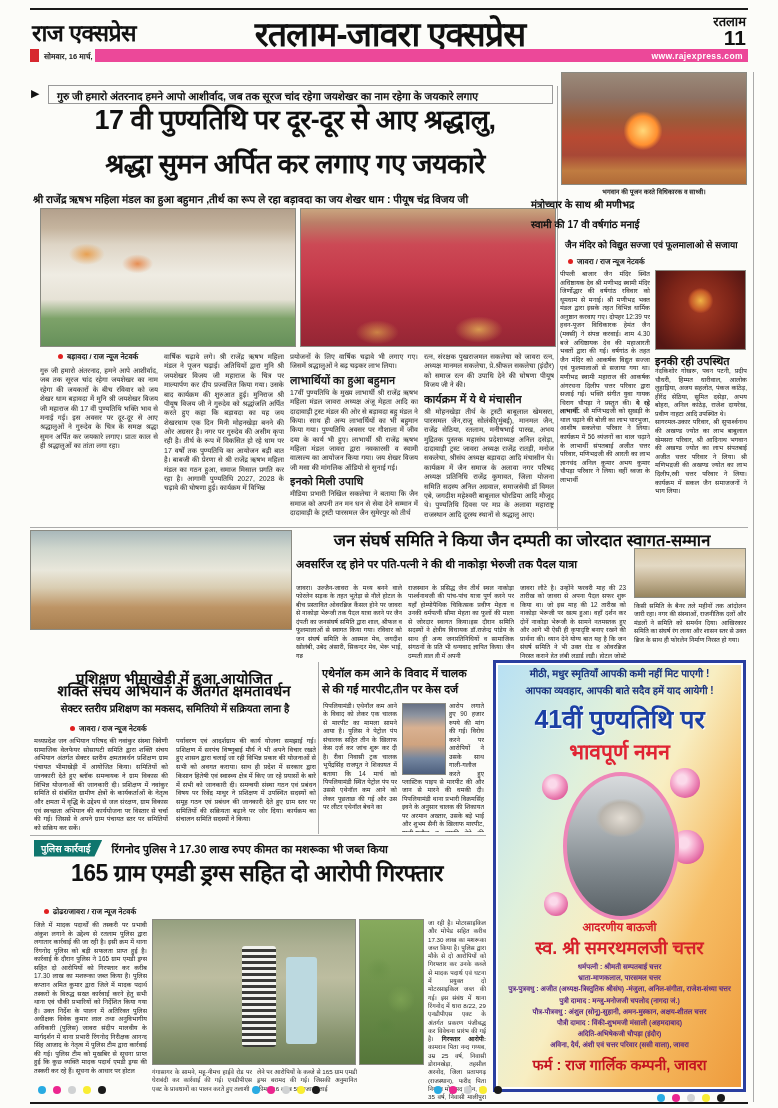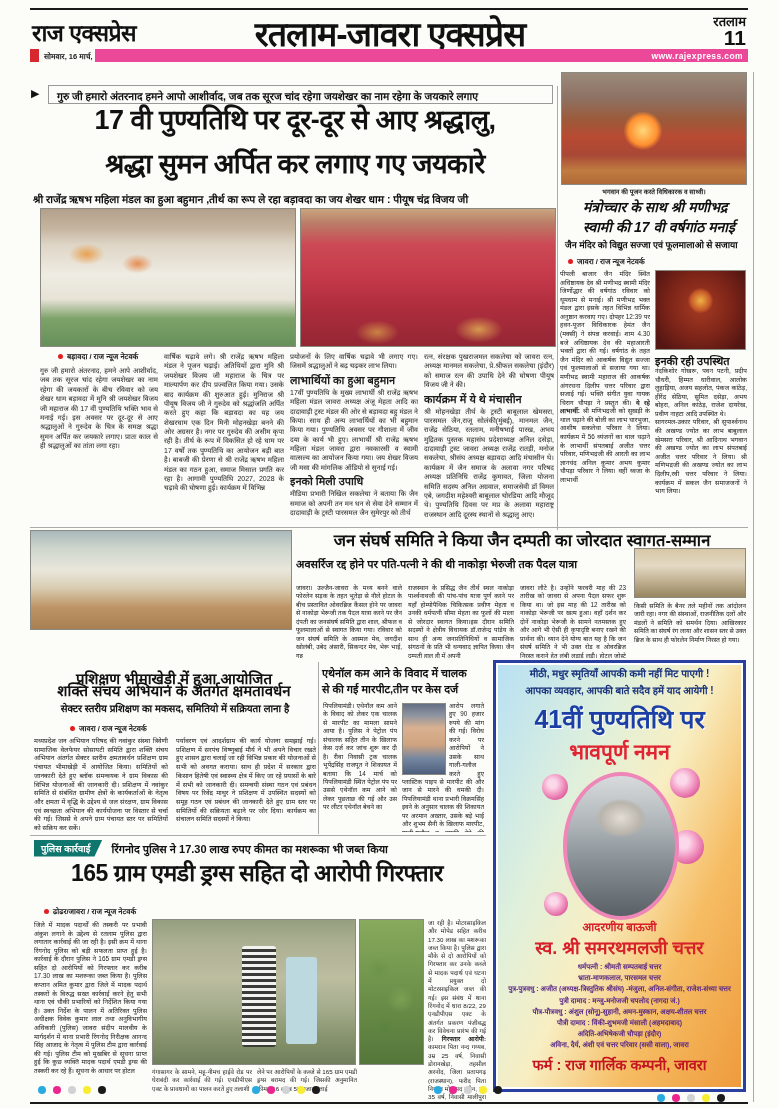--- a/index.html
+++ b/index.html
@@ -58,21 +58,21 @@
     radial-gradient(circle 18px at 30% 35%,#6d934a,transparent 70%),
     radial-gradient(circle 20px at 65% 55%,#7ba052,transparent 70%),
     radial-gradient(circle 16px at 40% 75%,#5d8340,transparent 70%),
     linear-gradient(180deg,#87aa5d 0%,#6d914a 50%,#55763a 100%);}
   
   .sang-h{position:absolute;left:296px;top:528px;width:452px;text-align:center;font-size:16.5px;font-weight:800;}
   .sang-sub{position:absolute;left:296px;top:556px;width:350px;font-size:11px;font-weight:700;}
   .shakti-h{position:absolute;left:30px;width:288px;text-align:center;font-size:15px;font-weight:800;}
   .shakti-sub{position:absolute;left:32px;top:701px;width:286px;text-align:center;font-size:10px;font-weight:700;}
   .eth-h{position:absolute;left:322px;width:164px;font-size:11px;font-weight:800;}
-  .mani-h{position:absolute;left:583px;width:190px;font-size:14px;font-weight:800;font-style:italic;}
+  .mani-h{position:absolute;left:531px;width:190px;font-size:10px;font-weight:800;}
   .mani-sub{position:absolute;left:565px;top:238px;width:184px;font-size:9px;font-weight:700;}
   .colB-h{position:absolute;left:655px;top:353px;width:92px;font-size:11px;font-weight:800;}
   
   .drug-kicker{position:absolute;left:34px;top:840px;height:16px;display:flex;align-items:center;gap:9px;}
   .plabel{background:#0f766e;color:#fff;font-size:9.5px;font-weight:700;padding:2px 12px 2px 7px;
           clip-path:polygon(0 0,100% 0,calc(100% - 8px) 100%,0 100%);}
   .drug-kicker-text{font-size:11px;font-weight:800;white-space:nowrap;}
   .drug-h{position:absolute;left:28px;top:856px;width:458px;text-align:center;font-size:23px;font-weight:800;letter-spacing:-.5px;}
   
   .ad{position:absolute;left:493px;top:660px;width:253px;height:432px;border:3px solid #2a3fa0;

